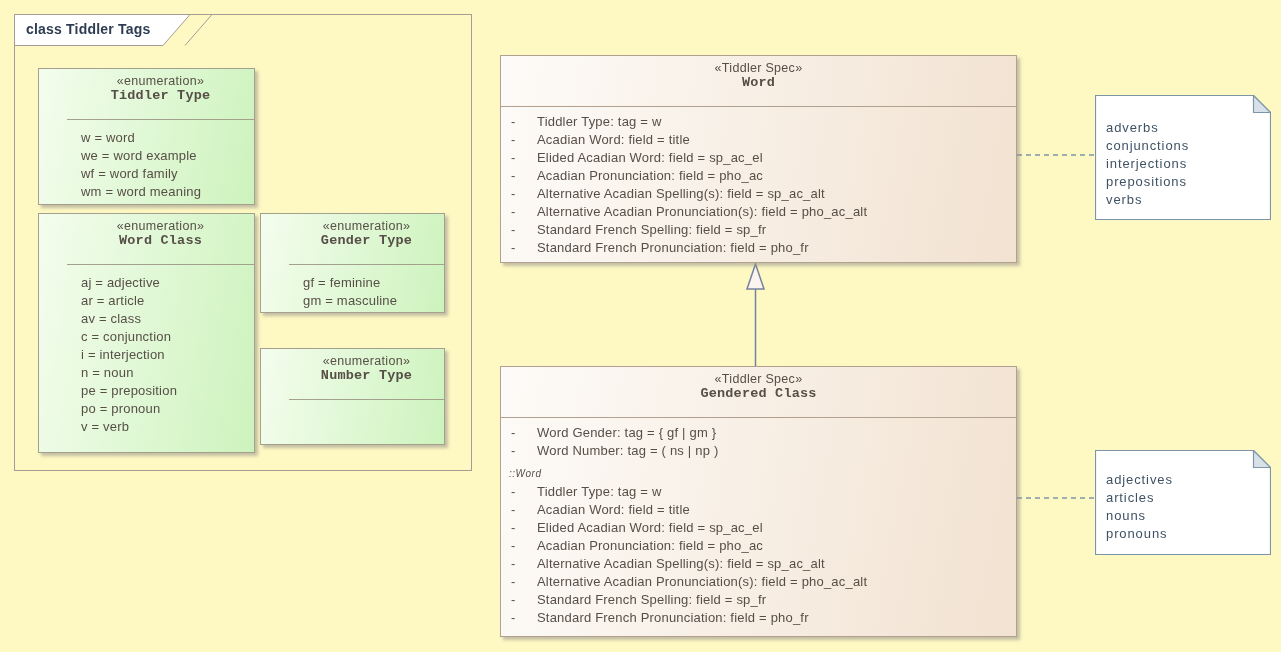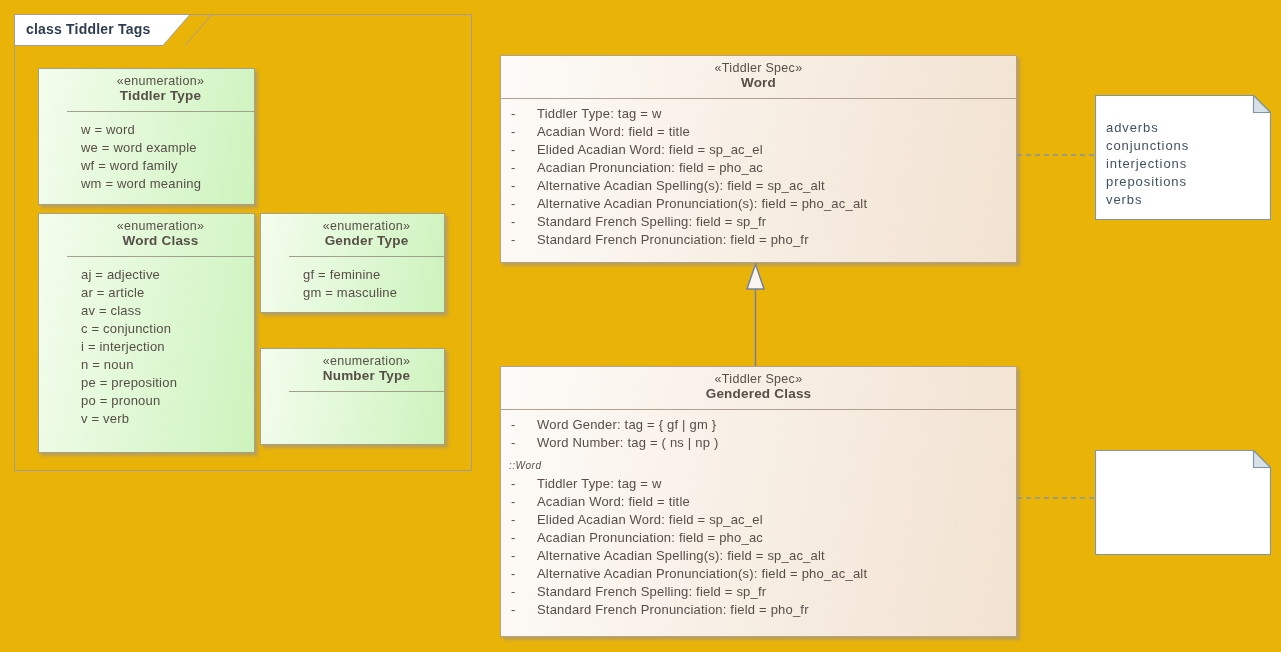--- a/index.html
+++ b/index.html
@@ -1,19 +1,19 @@
 <!DOCTYPE html>
 <html><head>
 <meta charset="utf-8">
 <style>
   html,body { margin:0; padding:0; background:#ffffff; }
   .canvas {
     position:relative; width:1281px; height:652px;
     font-family:"Liberation Sans","DejaVu Sans",sans-serif;
-    color:#574f47; overflow:hidden; background:#eab308;
+    color:#574f47; overflow:hidden; background:#fef9c3;
   }
   svg.connectors { position:absolute; left:0; top:0; pointer-events:none; }
 
   
   .frame {
     position:absolute; left:14px; top:14px; width:456px; height:455px;
     border:1px solid #a79b95; background:transparent;
   }
   .frame-tab { position:absolute; left:-1px; top:-1px; }
   .frame-title {
@@ -22,25 +22,25 @@
     white-space:nowrap;
   }
 
   
   .box {
     position:absolute; border:1px solid #a3a08e; box-sizing:border-box;
     box-shadow:3px 3px 3px rgba(150,144,138,.55);
     display:flex; flex-direction:column;
   }
   .box-header {
-    text-align:center; padding:5px 2px 8px 2px;
+    text-align:center; padding:5px 2px 16px 2px;
     border-bottom:1px solid inherit;
   }
   .stereotype { font-size:12.5px; letter-spacing:.3px; }
-  .box-name { font-size:13.5px; font-weight:bold; letter-spacing:.2px; }
+  .box-name { font-size:13.5px; font-weight:bold; letter-spacing:.2px;font-family:Liberation Mono, monospace; }
 
   
   .enum {
     background:linear-gradient(100deg,#f4fdee 0%,#cdf3bd 100%);
     border-color:#a3a08e;
   }
   .enum .box-header { border-bottom:1px solid #a3a08e;margin-left:28px; }
   .enum-items { padding:9px 12px 4px 42px; }
   .enum-item { font-size:13px; line-height:18px; letter-spacing:.2px; white-space:nowrap; }
 
@@ -242,15 +242,21 @@
         <div class="note-line">prepositions</div>
         <div class="note-line">verbs</div>
       </div>
   </div>
 
   <div class="note" style="left:1095px; top:450px; width:176px; height:105px;">
     <svg class="note-shape" width="176" height="105">
       <path d="M0.5,0.5 H158.5 L175.5,17.5 V104.5 H0.5 Z" fill="#ffffff" stroke="#7d95a8" stroke-width="1.2"></path>
       <path d="M158.5,0.5 V17.5 H175.5 Z" fill="#d9e1e8" stroke="#7d95a8" stroke-width="1.2"></path>
     </svg>
+    <div class="note-lines" style="top:21px;">
+        <div class="note-line">adjectives</div>
+        <div class="note-line">articles</div>
+        <div class="note-line">nouns</div>
+        <div class="note-line">pronouns</div>
+      </div>
   </div>
 
 </div>
 
 </body></html>

